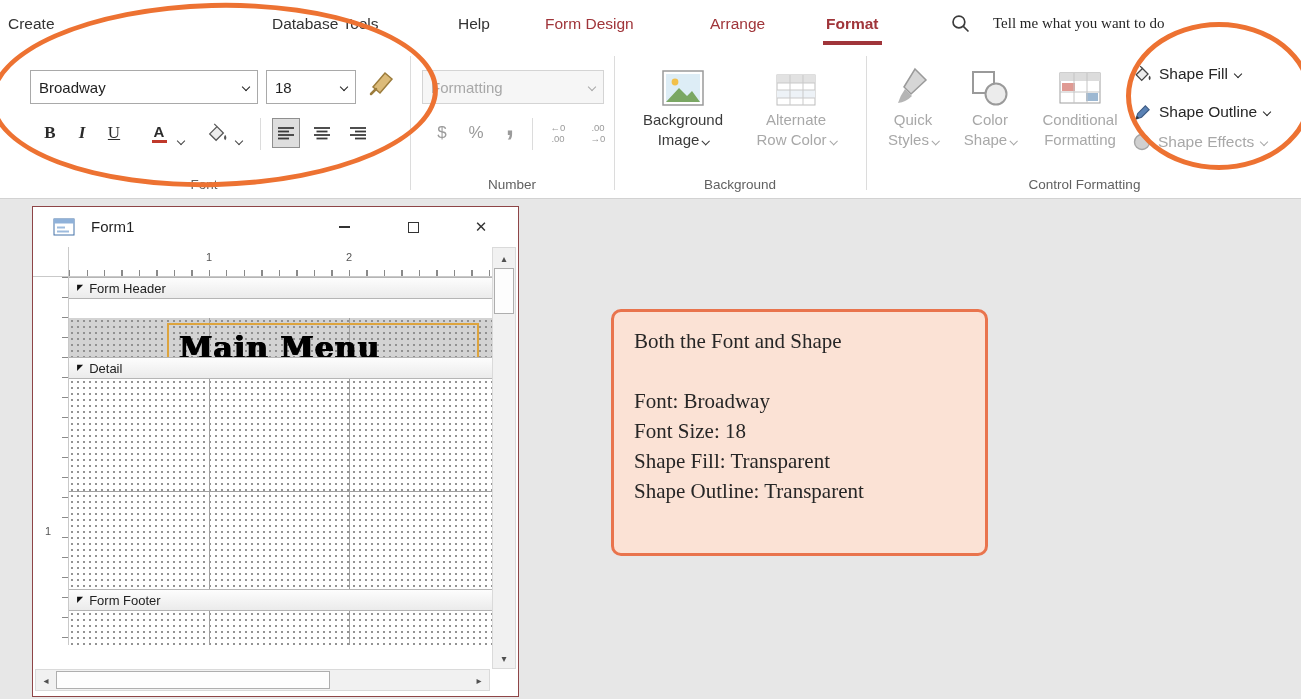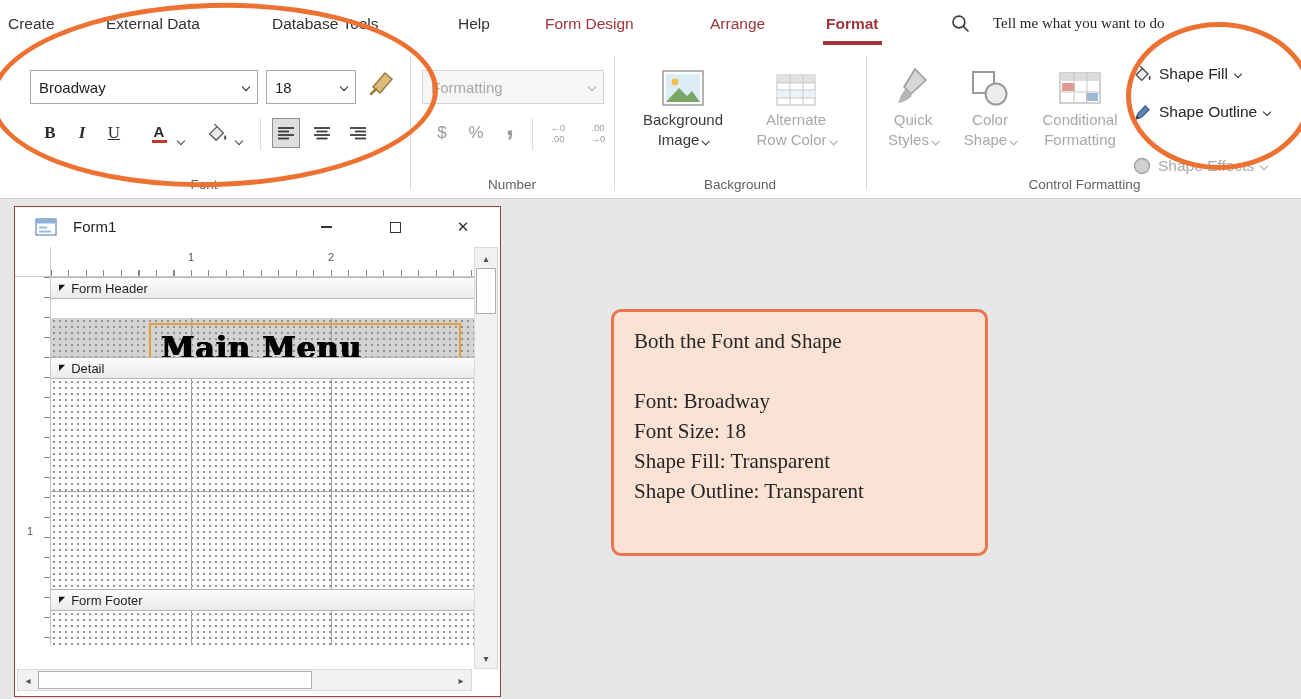--- a/index.html
+++ b/index.html
@@ -43,21 +43,21 @@
 
   .shaperow { position:absolute; left:1133px; height:28px; display:flex; align-items:center; gap:7px; font-size:15.5px; color:#262626; white-space:nowrap; }
   .shaperow.disabled { color:#a8a8a8; }
 
   .decbtn { position:absolute; width:36px; height:34px; top:116px; font-size:9.5px; line-height:11px; color:#9b9b9b; text-align:center; display:flex; flex-direction:column; justify-content:center; }
 
   
   .ann { position:absolute; border:5px solid #ed7232; border-radius:50%; z-index:60; pointer-events:none; background:transparent; }
 
   
-  .fwin { position:absolute; left:14px; top:206px; width:487px; height:491px; background:#fff; border:1px solid #8e4547; z-index:5; }
+  .fwin { position:absolute; left:32px; top:206px; width:487px; height:491px; background:#fff; border:1px solid #8e4547; z-index:5; }
   .titlebar { position:absolute; left:0; top:0; right:0; height:40px; background:#fff; }
   .fwtitle { position:absolute; left:58px; top:0; height:40px; line-height:40px; font-size:15px; color:#1f1f1f; }
   .winbtn { position:absolute; top:0; width:44px; height:40px; display:flex; align-items:center; justify-content:center; color:#333; font-size:15px; }
   .minline { width:11px; height:1.5px; background:#333; }
   .maxbox { width:11px; height:11px; border:1.3px solid #333; }
 
   .rcorner { position:absolute; left:0; top:40px; width:36px; height:30px; background:#fff; border-right:1px solid #c9c9c9; border-bottom:1px solid #c9c9c9; }
   .hruler { position:absolute; left:36px; top:40px; width:423px; height:30px; background:#fff; border-bottom:1px solid #c9c9c9;
             background-image:repeating-linear-gradient(to right, #8a8a8a 0 1px, transparent 1px 17.5px);
             background-size:423px 6px; background-position:0 23px; background-repeat:no-repeat; }
@@ -95,21 +95,20 @@
   .callout .cline { min-height:30px; white-space:nowrap; }
 </style>
 </head>
 <body>
 
 <div class="screen">
 
   <div class="ribbon">
 
     <div class="tab" style="left:8px">Create</div>
-    <div class="tab" style="left:106px">External Data</div>
     <div class="tab" style="left:272px">Database Tools</div>
     <div class="tab" style="left:458px">Help</div>
     <div class="tab accent" style="left:545px">Form Design</div>
     <div class="tab accent" style="left:710px">Arrange</div>
     <div class="tab accent active" style="left:826px">Format</div>
 
     <span class="abs" style="left:950px; top:13px;">
       <svg width="21" height="21" viewBox="0 0 20 20">
           <circle cx="8.5" cy="8.5" r="5.6" fill="none" stroke="#3b3b3b" stroke-width="1.6"></circle>
           <line x1="12.7" y1="12.7" x2="17.6" y2="17.6" stroke="#3b3b3b" stroke-width="1.6"></line>
@@ -285,21 +284,21 @@
       <span class="chev"></span>
     </div>
     <div class="shaperow" style="top:98px;">
       <svg width="19" height="19" viewBox="0 0 20 20">
           <path d="M3 17 L5 11 L13 3 L17 7 L9 15 Z" fill="#5a82b5" stroke="#3f5c85" stroke-width="1.2"></path>
           <path d="M3 17 l3.4 -1.1 l-2.3 -2.3 Z" fill="#2e2e2e"></path>
         </svg>
       <span>Shape Outline</span>
       <span class="chev"></span>
     </div>
-    <div class="shaperow disabled" style="top:152px;">
+    <div class="shaperow disabled" style="top:128px;">
       <svg width="18" height="18">
           <circle cx="9" cy="9" r="7.5" fill="#d0d0d0" stroke="#a5a5a5" stroke-width="1.4"></circle>
         </svg>
       <span>Shape Effects</span>
       <span class="chev"></span>
     </div>
 
     <div class="grp-label" style="left:868px; width:433px;">Control Formatting</div>
   </div>
 

